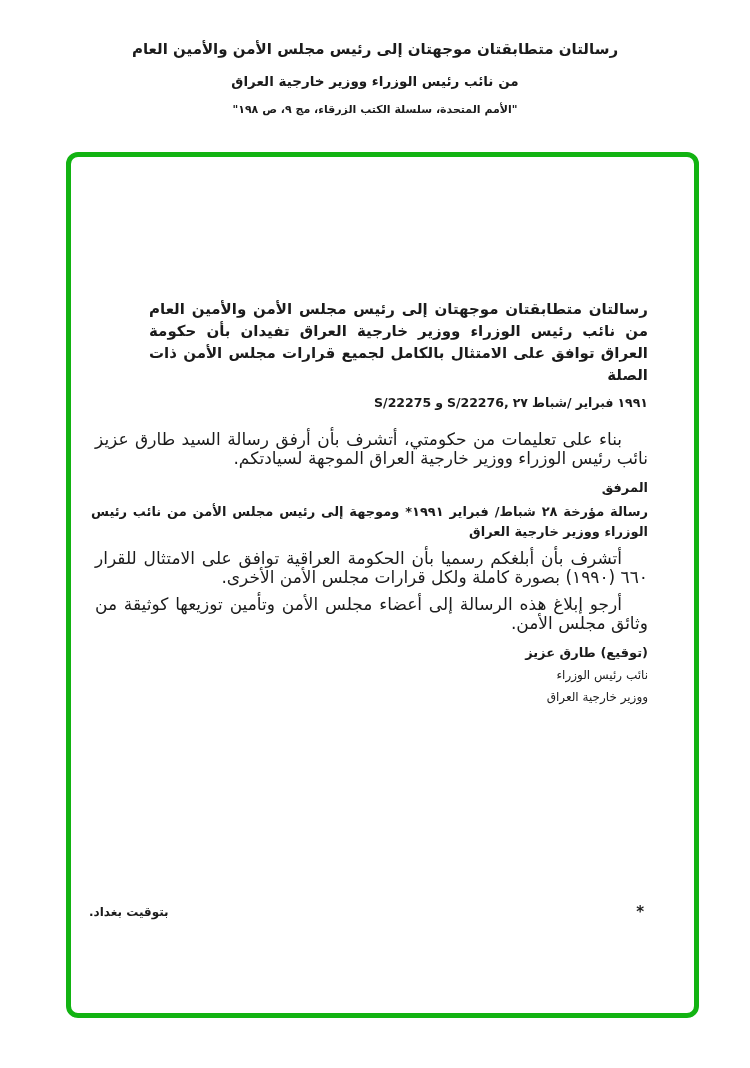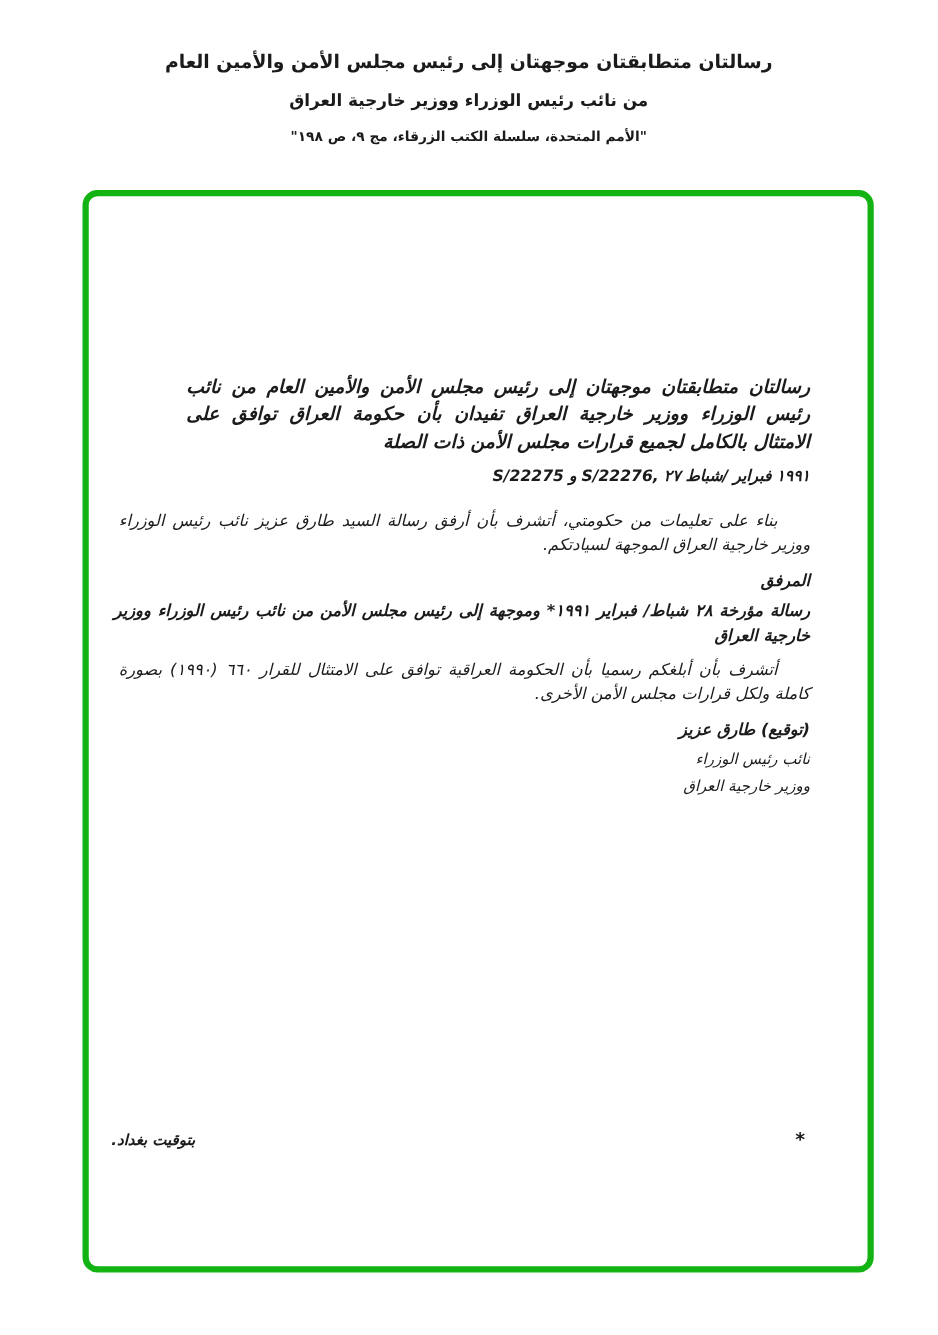--- a/index.html
+++ b/index.html
@@ -20,21 +20,20 @@
   .hsource { font-size: 11px; font-weight: bold; margin-top: 14px; }
 
   
   .green-box {
     position: absolute;
     left: 66px; top: 152px;
     width: 633px; height: 866px;
     border: 5px solid #12b312;
     border-radius: 12px;
     background: #ffffff;
-    font-style: italic;
   }
 
   
   .doc-body {
     position: absolute; inset: 0;
     padding: 141px 46px 0 20px;
     direction: rtl;
     text-align: right;
   }
   .doc-title {
@@ -44,21 +43,21 @@
     margin: 0 0 9px 58px;
   }
   .ref-line {
     direction: ltr;
     display: flex; justify-content: flex-end;
     gap: 4px;
     font-weight: bold; font-size: 12.5px;
     margin: 0 0 20px 0;
   }
   .para {
-    font-size: 13px; line-height: 19px;
+    font-size: 17px; line-height: 19px;
     text-align: justify;
     text-indent: 26px;
     margin: 0 0 8px 4px;
   }
   .sig { margin: 12px 0 10px 0; }
   .sig-line { font-size: 13px; font-weight: bold; }
   .sig-role { font-size: 12px; margin-top: 8px; }
   .enc-heading { font-size: 13px; font-weight: bold; margin: 12px 0 7px 0; }
   .enc-title {
     font-size: 13px; font-weight: bold;
@@ -100,20 +99,21 @@
         <span dir="ltr">١٩٩١</span>
       </div>
 
       <p class="para">بناء على تعليمات من حكومتي، أتشرف بأن أرفق رسالة السيد طارق عزيز نائب رئيس الوزراء ووزير خارجية العراق الموجهة لسيادتكم.</p>
 
 
       <div class="enc-heading">المرفق</div>
       <div class="enc-title">رسالة مؤرخة ٢٨ شباط/ فبراير ١٩٩١* وموجهة إلى رئيس مجلس الأمن من نائب رئيس الوزراء ووزير خارجية العراق</div>
 
       <p class="para">أتشرف بأن أبلغكم رسميا بأن الحكومة العراقية توافق على الامتثال للقرار ٦٦٠ (١٩٩٠) بصورة كاملة ولكل قرارات مجلس الأمن الأخرى.</p>
+      <p class="para">أرجو إبلاغ هذه الرسالة إلى أعضاء مجلس الأمن وتأمين توزيعها كوثيقة من وثائق مجلس الأمن.</p>
 
       <div class="sig">
         <div class="sig-line">
           <span>(توقيع)</span>
           <span>طارق عزيز</span>
         </div>
         <div class="sig-role">نائب رئيس الوزراء</div>
         <div class="sig-role">ووزير خارجية العراق</div>
       </div>
 

